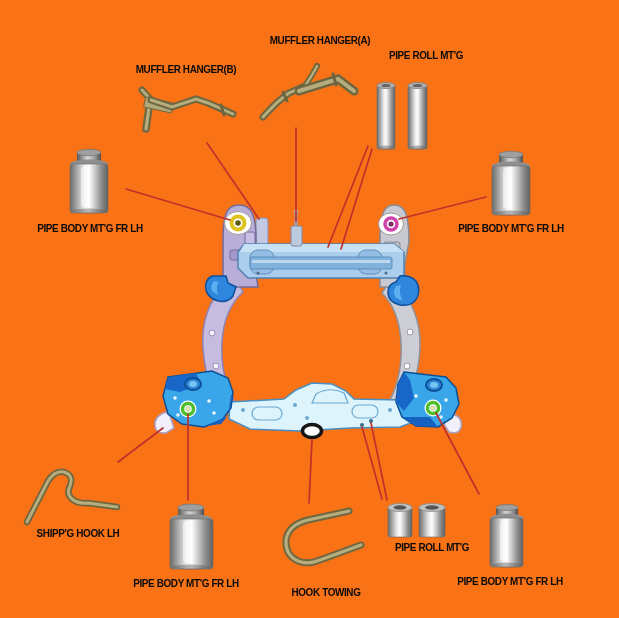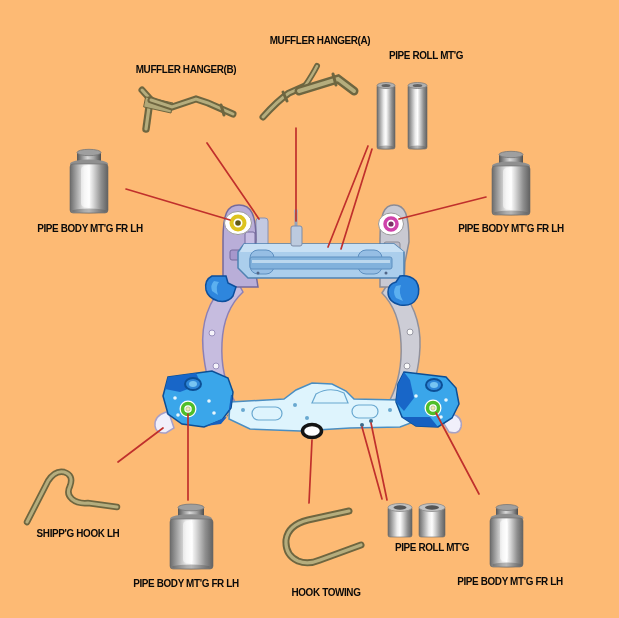--- a/index.html
+++ b/index.html
@@ -1,17 +1,17 @@
 <!DOCTYPE html>
 <html><head>
 <meta charset="utf-8">
 <style>
   html,body{margin:0;padding:0;background:#ffffff;}
   .stage{
-    position:relative;width:619px;height:618px;background:#fdba74;overflow:hidden;
+    position:relative;width:619px;height:618px;background:#f97316;overflow:hidden;
     font-family:"Liberation Sans",sans-serif;
   }
   .art{position:absolute;left:0;top:0;width:619px;height:618px;}
   .lbl{
     position:absolute;width:160px;text-align:center;
     font-weight:bold;font-size:11px;line-height:12px;color:#0a0a0a;
     letter-spacing:-0.4px;white-space:nowrap;
     transform:scaleX(.9);transform-origin:center top;
   }
   .lbl-mha{left:240px;top:34px;}

